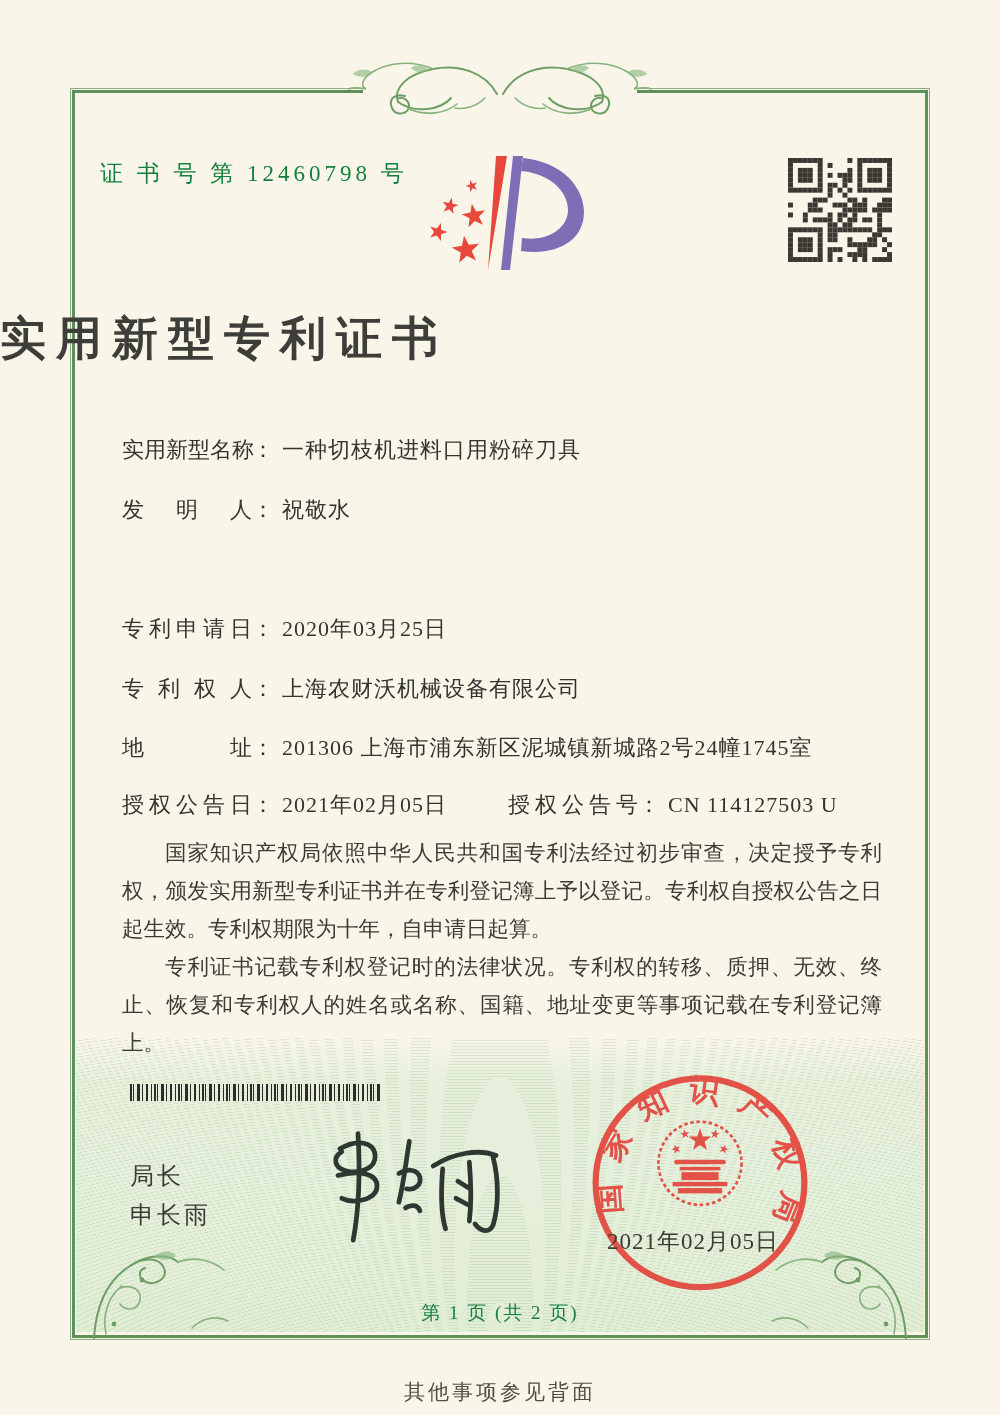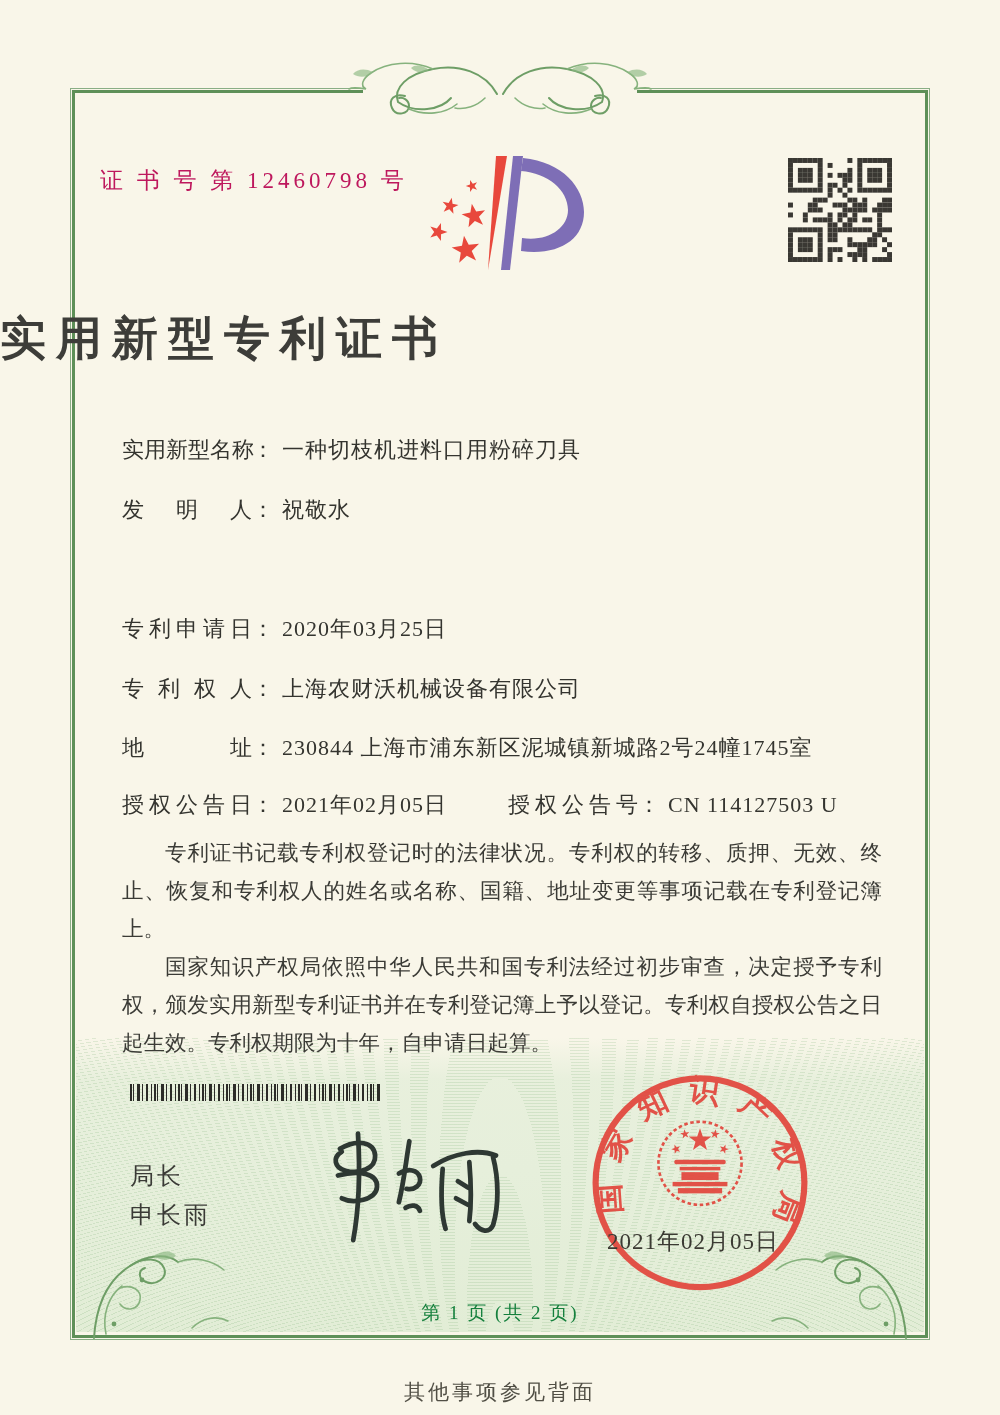--- a/index.html
+++ b/index.html
@@ -24,21 +24,21 @@
   .frame{position:absolute;left:70px;top:88px;width:858px;height:1250px;border:1px solid var(--border-green-light);}
   .frame::before{content:'';position:absolute;inset:1px;border:3px solid var(--border-green);}
   
   .green-zone{
     position:absolute;left:76px;top:1038px;width:848px;height:294px;
     background:
       repeating-radial-gradient(ellipse 1500px 560px at 50% 135%, rgba(122,174,116,0.20) 0 1.5px, rgba(122,174,116,0) 1.5px 8px),
       linear-gradient(180deg, rgba(230,239,219,0) 0%, rgba(230,239,219,0.9) 14%, var(--zone-green) 45%, #e2edd6 100%);
   }
   
-  .cert-number{position:absolute;left:100px;top:158px;font-size:23px;letter-spacing:4px;color:#be185d;margin-top:7px;}
+  .cert-number{position:absolute;left:100px;top:158px;font-size:23px;letter-spacing:4px;color:#15803d;}
   .logo{position:absolute;left:408px;top:150px;}
   .qr{position:absolute;left:788px;top:158px;width:104px;height:104px;}
   .title{
     position:absolute;left:0;top:308px;width:100%;text-align:left;
     font-size:46px;font-weight:bold;letter-spacing:10px;color:#3d3d39;
   }
   
   .field-row{position:absolute;left:122px;font-size:22px;color:#34342f;white-space:nowrap;}
   .flabel{display:inline-block;width:130px;text-align:justify;text-align-last:justify;vertical-align:bottom;}
   .colon{display:inline-block;margin-right:8px;}
@@ -374,32 +374,32 @@
   <div class="field-row" style="top:495px">
     <span class="flabel">发明人</span><span class="colon">：</span><span class="fvalue">祝敬水</span>
   </div>
   <div class="field-row" style="top:614px">
     <span class="flabel">专利申请日</span><span class="colon">：</span><span class="fvalue">2020年03月25日</span>
   </div>
   <div class="field-row" style="top:674px">
     <span class="flabel">专利权人</span><span class="colon">：</span><span class="fvalue">上海农财沃机械设备有限公司</span>
   </div>
   <div class="field-row" style="top:733px">
-    <span class="flabel">地址</span><span class="colon">：</span><span class="fvalue">230844 上海市浦东新区泥城镇新城路2号24幢1745室</span>
+    <span class="flabel">地址</span><span class="colon">：</span><span class="fvalue">201306 上海市浦东新区泥城镇新城路2号24幢1745室</span>
   </div>
   <div class="field-row" style="top:790px">
     <span class="flabel">授权公告日</span><span class="colon">：</span><span class="fvalue">2021年02月05日</span>
     <span class="pair2">
       <span class="flabel">授权公告号</span><span class="colon">：</span><span class="fvalue">CN 114127503 U</span>
     </span>
   </div>
 
   <div class="legal">
+    <p>国家知识产权局依照中华人民共和国专利法经过初步审查，决定授予专利权，颁发实用新型专利证书并在专利登记簿上予以登记。专利权自授权公告之日起生效。专利权期限为十年，自申请日起算。</p>
     <p>专利证书记载专利权登记时的法律状况。专利权的转移、质押、无效、终止、恢复和专利权人的姓名或名称、国籍、地址变更等事项记载在专利登记簿上。</p>
-    <p>国家知识产权局依照中华人民共和国专利法经过初步审查，决定授予专利权，颁发实用新型专利证书并在专利登记簿上予以登记。专利权自授权公告之日起生效。专利权期限为十年，自申请日起算。</p>
   </div>
 
   <div class="barcode"></div>
 
   <div class="director-title">局长</div>
   <div class="director-name">申长雨</div>
   <svg class="signature" width="230" height="118" viewBox="0 0 240 124">
     <path class="sig-stroke" d="M60,24 C78,13 96,17 97,31 C98,45 80,51 66,47 C54,44 52,33 62,27"></path>
     <path class="sig-stroke" d="M58,52 C80,46 100,50 99,64 C98,78 74,82 62,76"></path>
     <path class="sig-stroke" d="M79,8 C81,42 81,82 74,120"></path>

